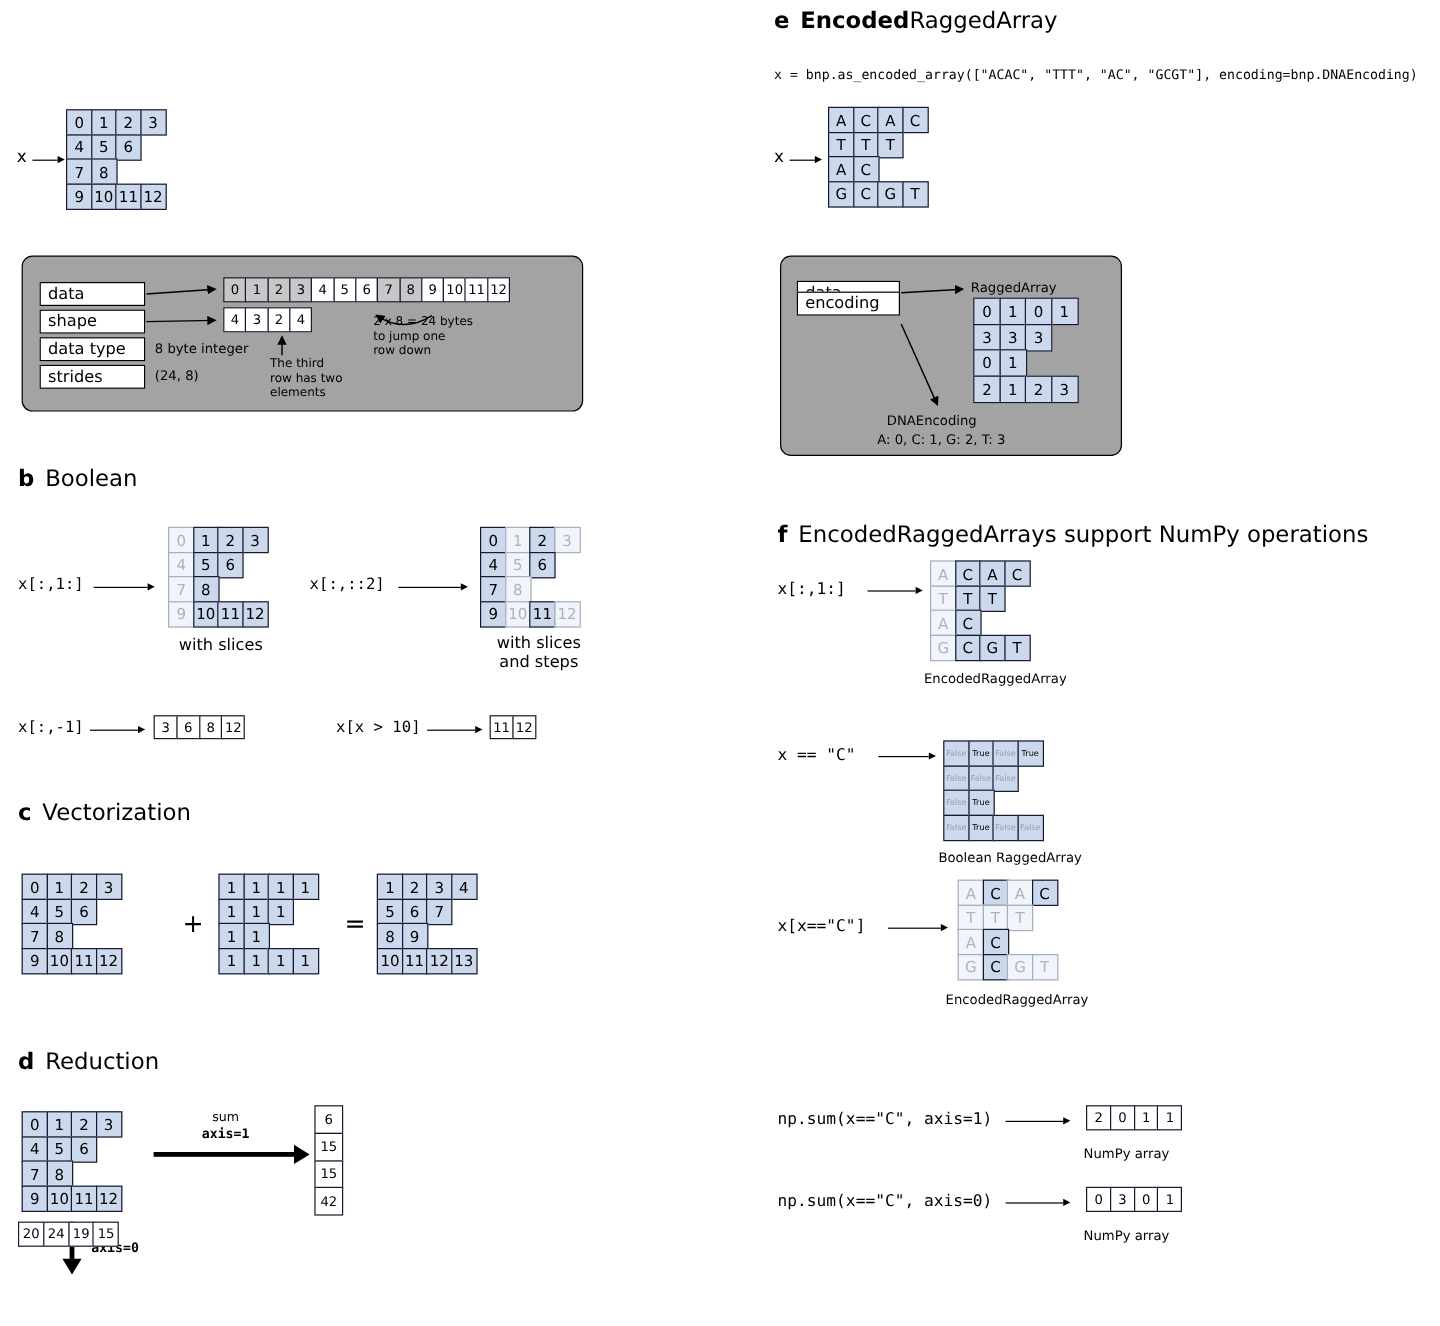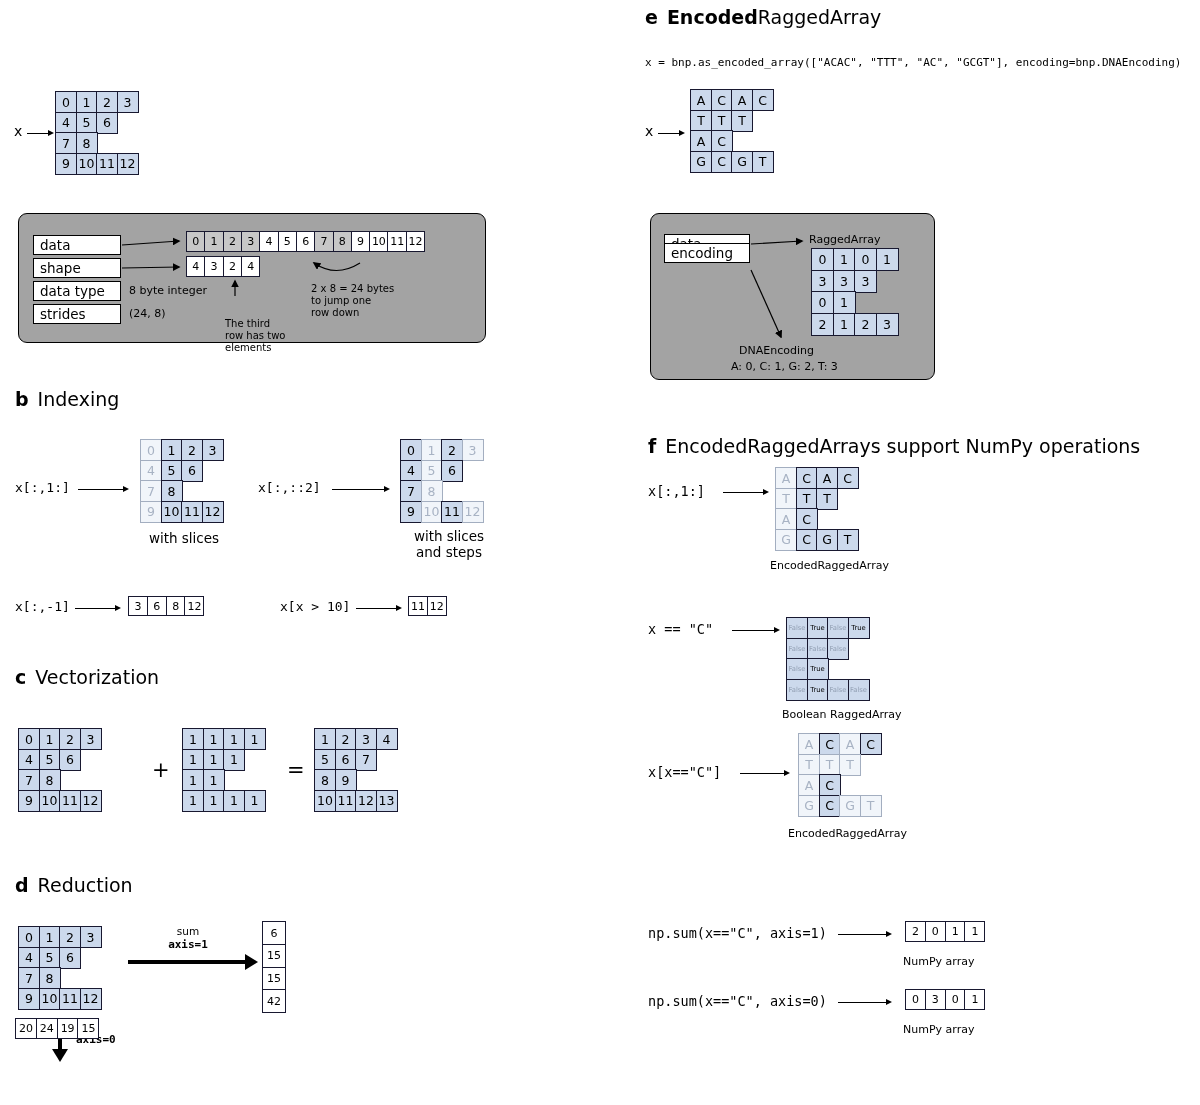--- a/index.html
+++ b/index.html
@@ -6,21 +6,21 @@
   .canvas{position:relative;width:1200px;height:1105px;background:#fff;overflow:hidden;
           font-family:"DejaVu Sans","Liberation Sans",sans-serif;color:#000;}
   .ptitle{position:absolute;font-size:19px;}
   .pletter{font-weight:bold;margin-right:9px;}
   .bold{font-weight:bold;}
   .code{position:absolute;font-family:"DejaVu Sans Mono","Liberation Mono",monospace;font-size:11px;white-space:pre;}
   .mlabel{position:absolute;font-family:"DejaVu Sans Mono","Liberation Mono",monospace;font-size:13px;white-space:pre;}
   .xl{position:absolute;font-size:14px;}
   .cap{position:absolute;font-size:13.5px;text-align:center;white-space:pre-line;}
   .cap-sm{position:absolute;font-size:11px;}
-  .note{position:absolute;font-size:10px;line-height:1.2;white-space:pre-line;margin-top:20px;}
+  .note{position:absolute;font-size:10px;line-height:1.2;white-space:pre-line;}
   .plusop{position:absolute;font-size:21px;}
   .bluebox{position:absolute;background:#a3a3a3;border:1.8px solid #000;border-radius:9px;box-sizing:border-box;}
   .fieldbox{position:absolute;background:#fff;border:1.2px solid #000;width:88px;height:20px;font-size:13.5px;
             display:flex;align-items:center;padding-left:6px;box-sizing:border-box;}
   .overlay{position:absolute;left:0;top:0;pointer-events:none;}
   
   .grid{position:absolute;}
   .grow{display:flex;}
   .grow + .grow{margin-top:calc(0px - var(--bw,1.5px));}
   .cell{box-sizing:border-box;width:var(--cw,22px);height:var(--ch,22px);
@@ -121,21 +121,21 @@
     <div class="cap-sm" style="left:110px;top:70px">8 byte integer</div>
     <div class="cap-sm" style="left:110px;top:93px">(24, 8)</div>
     <div class="note" style="left:206px;top:84px">The third
 row has two
 elements</div>
     <div class="note" style="left:292px;top:49px">2 x 8 = 24 bytes
 to jump one
 row down</div>
   </div>
 
-  <div class="ptitle" style="left:15px;top:388px"><span class="pletter">b</span><span>Indexing</span></div>
+  <div class="ptitle" style="left:15px;top:388px"><span class="pletter">b</span><span>Boolean</span></div>
   <div class="mlabel" style="left:15px;top:480px">x[:,1:]</div>
   <div class="arr" style="left:78px;top:489px;width:45px"></div>
   <div class="grid" style="left: 140px; top: 439px; --cw: 22px; --ch: 22px; --cf: 12.5px;">
       <div class="grow">
         <div class="cell c-f">0</div>
         <div class="cell ">1</div>
         <div class="cell ">2</div>
         <div class="cell ">3</div>
       </div>
       <div class="grow">

